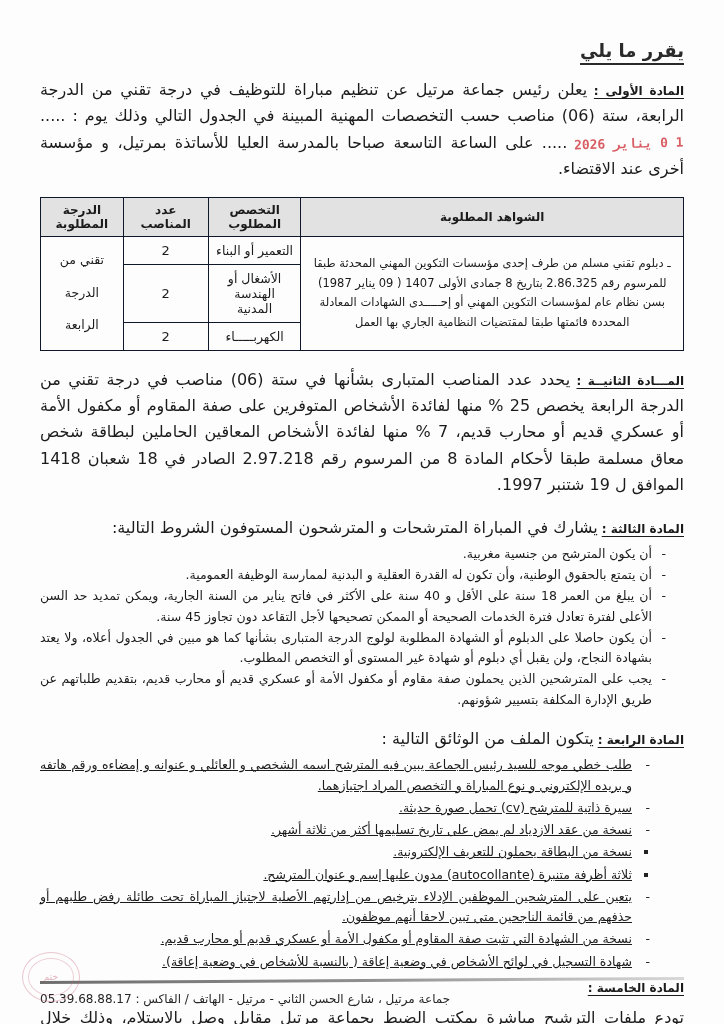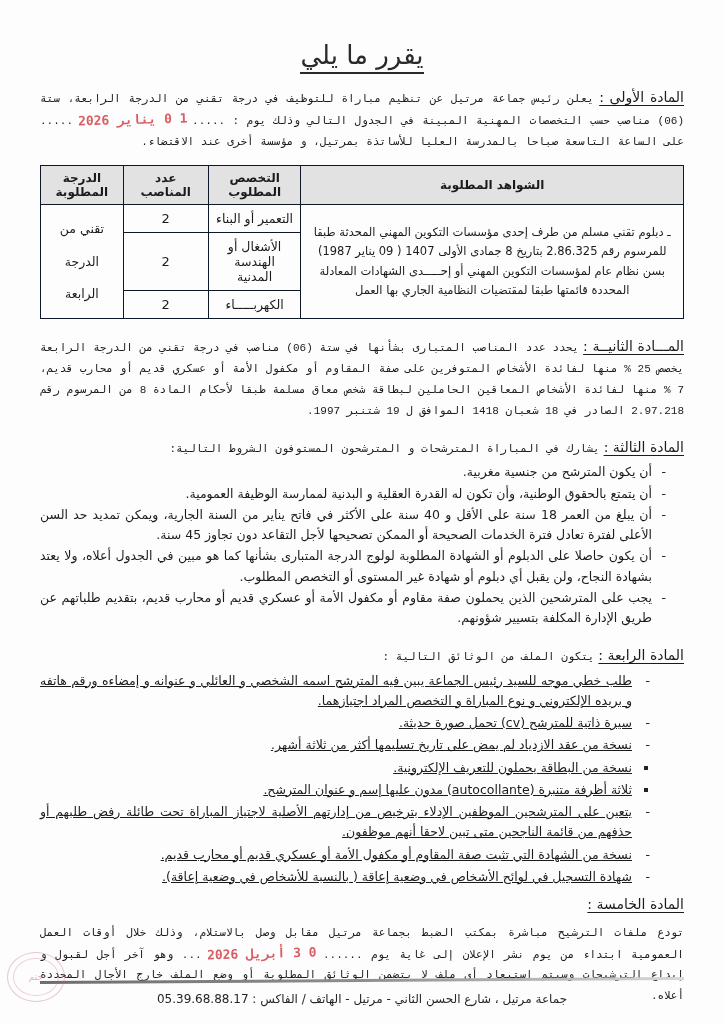--- a/index.html
+++ b/index.html
@@ -26,50 +26,48 @@
   }
   .content {
     position: relative;
     padding: 26px 40px 0 40px;
     direction: rtl;
     text-align: right;
   }
 
   
   .doc-title {
-    text-align: center;
-    font-size: 26px;
-    font-weight: normal;
+    font-size: 18px;
+    font-weight: bold;
     letter-spacing: 2px;
     margin: 14px 0 0 0;
     color: #2a2a2a;
   }
   .doc-title span {
     border-bottom: 2px solid #2a2a2a;
     padding-bottom: 2px;
   }
 
   
   .article {
     margin-top: 16px;
     font-size: 12.5px;
     line-height: 1.65;
     text-align: justify;
     text-justify: inter-word;
   }
   .article-head {
-    font-weight: normal;
-    font-size: 14px;
+    font-weight: bold;
+    font-size: 12px;
     text-decoration: underline;
     text-underline-offset: 3px;
     white-space: nowrap;
   }
   .article-body {
-    font-size: 11px;
-    font-family: Liberation Mono, monospace;
+    font-size: 16px;
   }
 
   
   .stamp-date {
     color: #d2424a;
     font-weight: bold;
     font-size: 13px;
     letter-spacing: 1px;
     font-family: "DejaVu Sans Mono", "Liberation Mono", monospace;
     opacity: .85;
@@ -162,29 +160,29 @@
     box-sizing: border-box;
     direction: rtl;
   }
   .footer-rule {
     height: 3px;
     background: linear-gradient(90deg,#6d6d6d 0%, #8e8e8e 50%, #d8d8d8 100%);
     transform: rotate(-0.35deg);
     margin-bottom: 10px;
   }
   .footer-text {
-    text-align: center;
+    text-align: left;
     font-size: 12px;
     color: #262626;
     direction: rtl;
   }
   
   .official-stamp {
     position: absolute;
-    left: 7px;
+    left: 22px;
     bottom: 4px;
     width: 56px;
     height: 48px;
     border-radius: 50%;
     border: 1.5px solid rgba(198,96,120,.55);
     opacity: .65;
   }
   .official-stamp::before {
     content: "";
     position: absolute;

